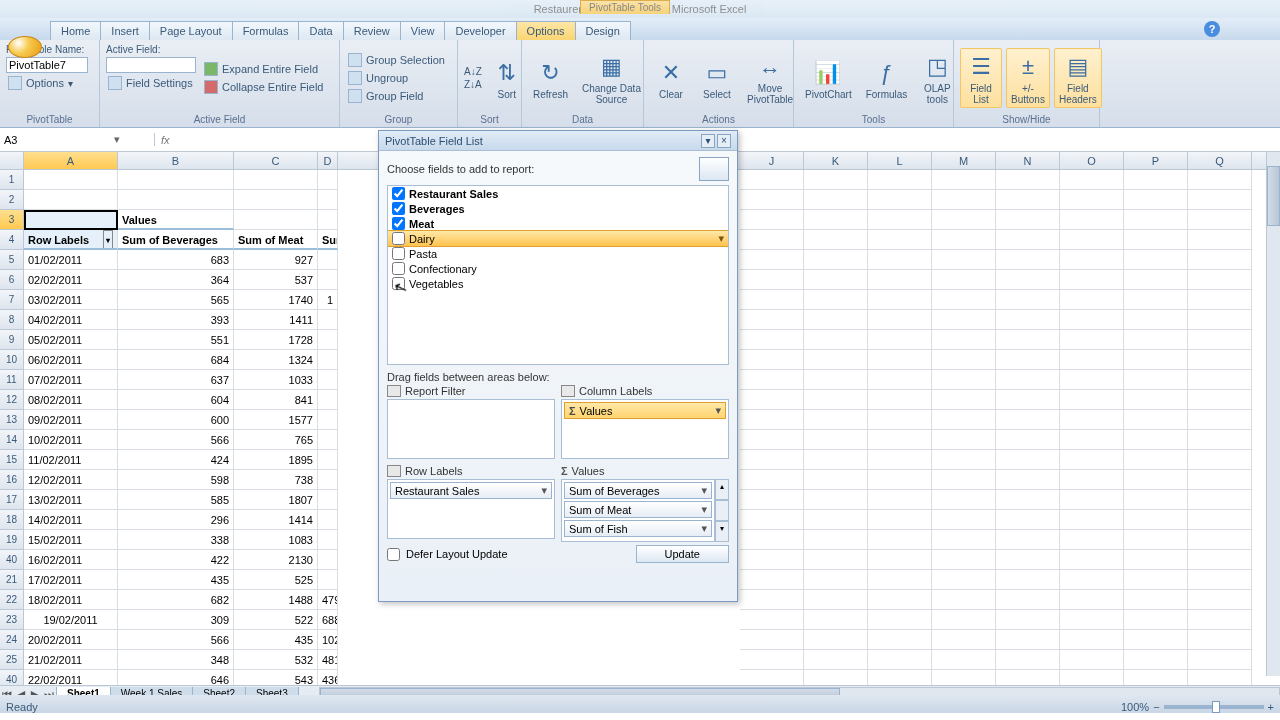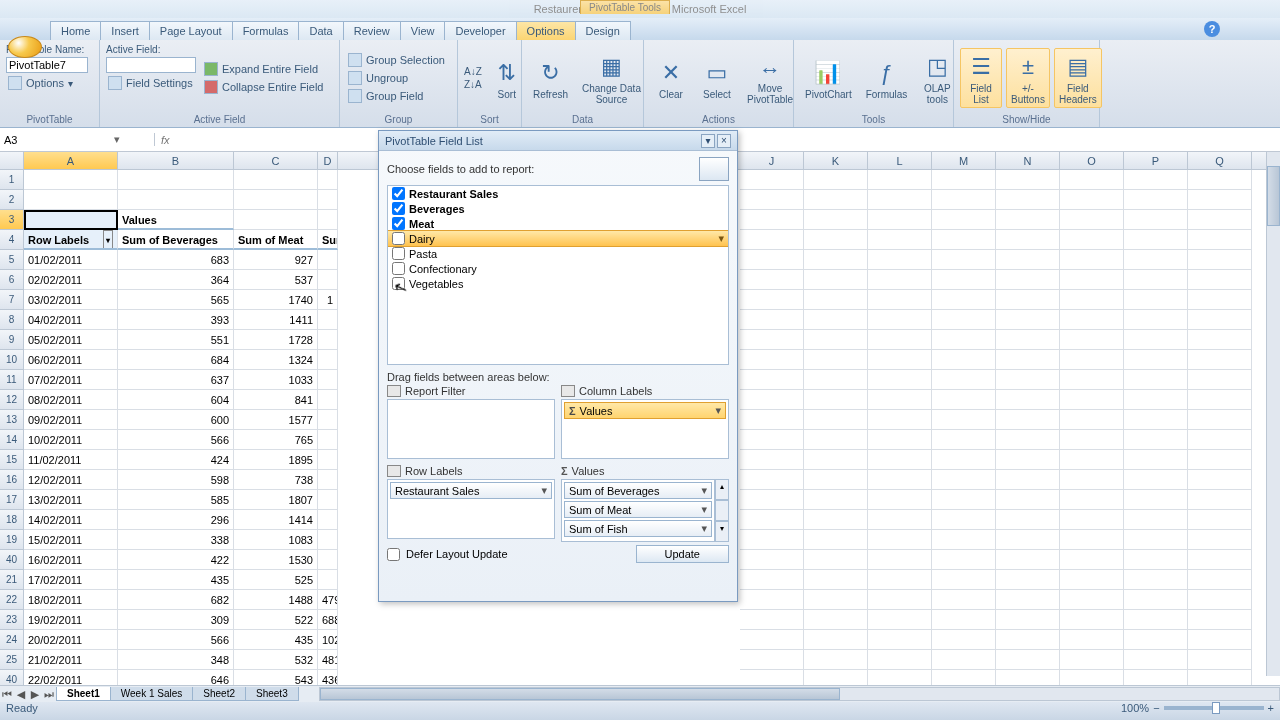--- a/index.html
+++ b/index.html
@@ -69,21 +69,21 @@
 .fl-footer{display:flex;align-items:center;gap:6px;padding:6px 8px;}
 .fl-footer button{padding:2px 28px;border:1px solid #9ab4cf;background:linear-gradient(#fff,#dde8f3);cursor:pointer;margin-left:auto;}
 .cursor{position:absolute;top:278px;left:394px;font-size:16px;pointer-events:none;color:#000;transform:rotate(-20deg);}
 .sheettabs{position:absolute;bottom:18px;left:0;right:0;height:17px;background:#e6ecf3;border-top:1px solid #bcc7d4;display:flex;align-items:center;}
 .navset{display:flex;border-right:1px solid #bcc7d4;}
 .navset span{width:14px;text-align:center;color:#555;cursor:pointer;}
 .stab{padding:1px 10px;border:1px solid #9ab4cf;border-top:none;background:#cfdcea;margin-left:-1px;cursor:pointer;font-size:10px;}
 .stab.active{background:#fff;font-weight:bold;}
 .hscroll{flex:1;height:14px;margin-left:20px;background:#e1e7ef;border:1px solid #bcc7d4;position:relative;}
 .hscroll .thumb{position:absolute;left:0;width:520px;top:0;bottom:0;background:linear-gradient(#d3dce7,#b8c6d6);border:1px solid #9ab4cf;}
-.statusbar{position:absolute;bottom:0;left:0;right:0;height:18px;background:linear-gradient(#dfe7f1,#c9d6e5);display:flex;align-items:flex-start;padding:0 6px;color:#3a5a7a;font-size:10px;}
+.statusbar{position:absolute;bottom:7px;left:0;right:0;height:18px;background:linear-gradient(#dfe7f1,#c9d6e5);display:flex;align-items:flex-end;padding:0 6px;color:#3a5a7a;font-size:10px;}
 .statusbar .zoom{margin-left:auto;display:flex;align-items:center;gap:4px;}
 .zoomslider{width:100px;height:4px;background:#9ab4cf;position:relative;}
 .zoomslider .zt{position:absolute;left:48px;top:-4px;width:8px;height:12px;background:#fff;border:1px solid #7a9ac0;}
 .vscroll{position:absolute;right:0;top:152px;width:14px;bottom:44px;background:#e1e7ef;border-left:1px solid #bcc7d4;}
 .vscroll .vth{position:absolute;top:14px;left:0;right:0;height:60px;background:linear-gradient(90deg,#d3dce7,#b8c6d6);border:1px solid #9ab4cf;}
 .logo{position:absolute;left:8px;top:18px;width:34px;height:22px;background:radial-gradient(circle at 30% 30%,#fff,#f7c94c 40%,#e89a12);border-radius:50%;border:1px solid #c88818;}
 .cttitle{position:absolute;top:0;left:580px;font-size:10px;color:#888;padding:1px 8px;background:linear-gradient(#fbe2a7,#f6d27a);border:1px solid #dcae4e;border-bottom:none;}
 </style>
 </head>
 <body>
@@ -570,21 +570,21 @@
         <div class="cell " style="width: 64px;"></div>
         <div class="cell " style="width: 64px;"></div>
         <div class="cell " style="width: 64px;"></div>
         <div class="cell " style="width: 64px;"></div>
         <div class="cell " style="width: 64px;"></div>
       </div>
       <div class="row">
         <div class="rh">40</div>
         <div class="cell " style="width: 94px;">16/02/2011</div>
         <div class="cell ralign" style="width: 116px;">422</div>
-        <div class="cell ralign" style="width: 84px;">1530</div>
+        <div class="cell ralign" style="width: 84px;">2130</div>
         <div class="cell ralign" style="width: 20px;"></div>
         <div style="width: 402px;"></div>
         <div class="cell " style="width: 64px;"></div>
         <div class="cell " style="width: 64px;"></div>
         <div class="cell " style="width: 64px;"></div>
         <div class="cell " style="width: 64px;"></div>
         <div class="cell " style="width: 64px;"></div>
         <div class="cell " style="width: 64px;"></div>
         <div class="cell " style="width: 64px;"></div>
         <div class="cell " style="width: 64px;"></div>
@@ -616,21 +616,21 @@
         <div class="cell " style="width: 64px;"></div>
         <div class="cell " style="width: 64px;"></div>
         <div class="cell " style="width: 64px;"></div>
         <div class="cell " style="width: 64px;"></div>
         <div class="cell " style="width: 64px;"></div>
         <div class="cell " style="width: 64px;"></div>
         <div class="cell " style="width: 64px;"></div>
       </div>
       <div class="row">
         <div class="rh">23</div>
-        <div class="cell " style="width: 94px;">19/02/2011</div>
+        <div class="cell " style="width: 94px; text-align: center;">19/02/2011</div>
         <div class="cell ralign" style="width: 116px;">309</div>
         <div class="cell ralign" style="width: 84px;">522</div>
         <div class="cell ralign" style="width: 20px;">688</div>
         <div style="width: 402px;"></div>
         <div class="cell " style="width: 64px;"></div>
         <div class="cell " style="width: 64px;"></div>
         <div class="cell " style="width: 64px;"></div>
         <div class="cell " style="width: 64px;"></div>
         <div class="cell " style="width: 64px;"></div>
         <div class="cell " style="width: 64px;"></div>

